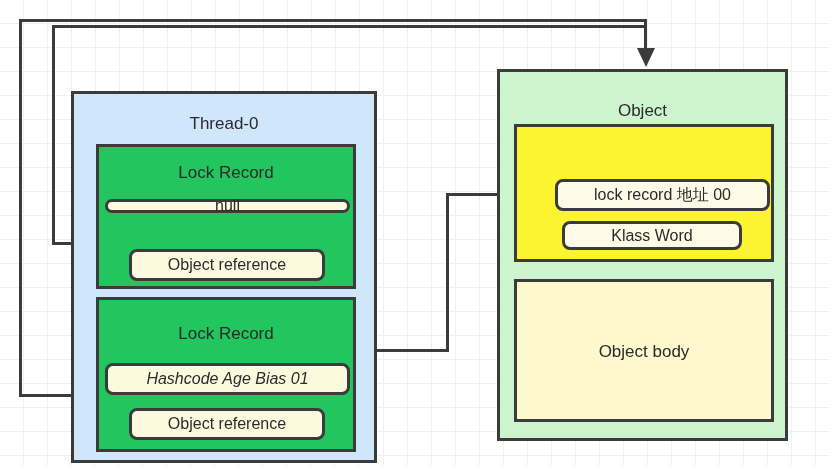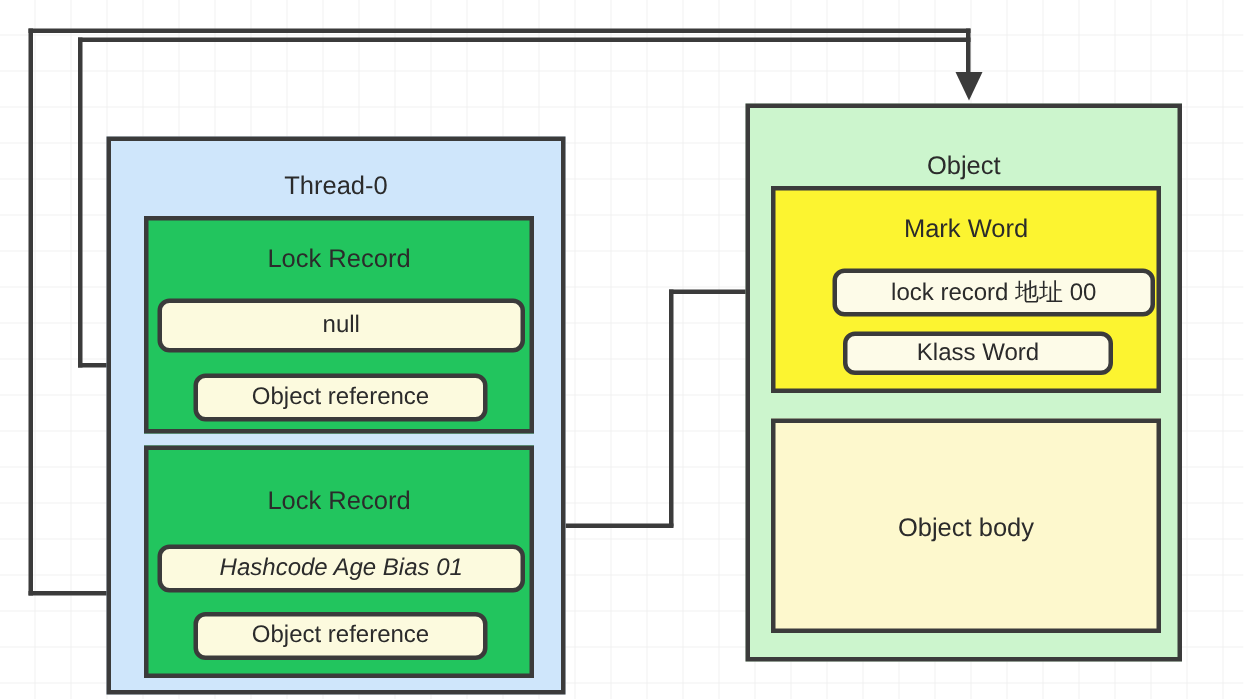--- a/index.html
+++ b/index.html
@@ -104,36 +104,35 @@
   <div class="conn conn-h" style="left:377px; top:349px; width:72px;"></div>
   <svg class="arrow" width="22" height="22" style="left:355px; top:339px;">
     <polygon points="2,11 21,2 21,20" fill="#3b3b3b"></polygon>
   </svg>
 
   <div class="box thread-box" style="left:71px; top:69px; width:306px; height:372px;margin-top:22px;">
     <div class="box-title" style="top:20px;">Thread-0</div>
 
     <div class="box lock-record-box" style="left:22px; top:50px; width:260px; height:145px;">
       <div class="box-title" style="top:16px;">Lock Record</div>
-      <div class="pill" style="left:6px; top:52px; width:245px; height:36px;">null</div>
+      <div class="pill" style="left:6px; top:52px; width:245px; height:14px;">null</div>
       <div class="pill" style="left:30px; top:102px; width:196px; height:32px;">Object reference</div>
     </div>
 
     <div class="box lock-record-box" style="left:22px; top:203px; width:260px; height:155px;">
       <div class="box-title" style="top:24px;">Lock Record</div>
       <div class="pill" style="left:6px; top:63px; width:245px; height:32px;font-style:italic;">Hashcode Age Bias 01</div>
       <div class="pill" style="left:30px; top:108px; width:196px; height:32px;">Object reference</div>
     </div>
   </div>
 
   <div class="box object-box" style="left:497px; top:69px; width:291px; height:372px;">
     <div class="box-title" style="top:29px;">Object</div>
 
     <div class="box markword-box" style="left:14px; top:52px; width:260px; height:138px;">
-      <div class="box-title" style="top:16px;">Mark Word</div>
       <div class="pill pill-cream" style="left:38px; top:52px; width:215px; height:32px;">lock record 地址 00</div>
       <div class="pill pill-cream" style="left:45px; top:94px; width:180px; height:29px;">Klass Word</div>
     </div>
 
     <div class="box objectbody-box" style="left:14px; top:207px; width:260px; height:143px;padding-left:27px;">
       <div class="box-title" style="top:60px;">Object body</div>
     </div>
   </div>
 
 </div>

